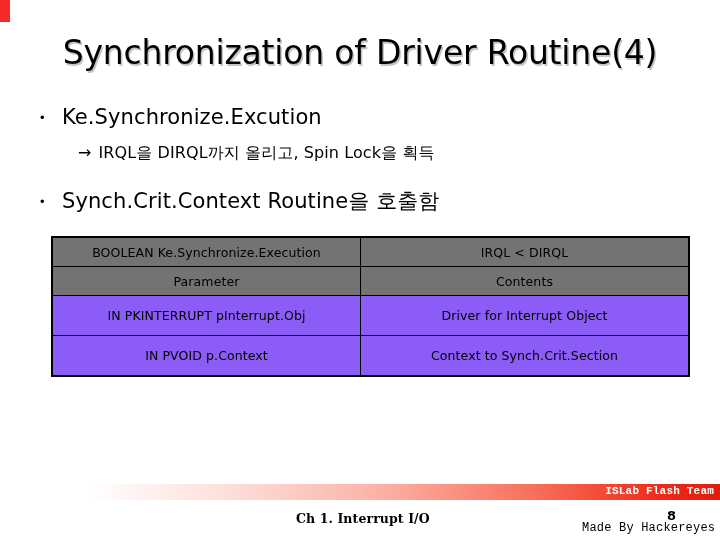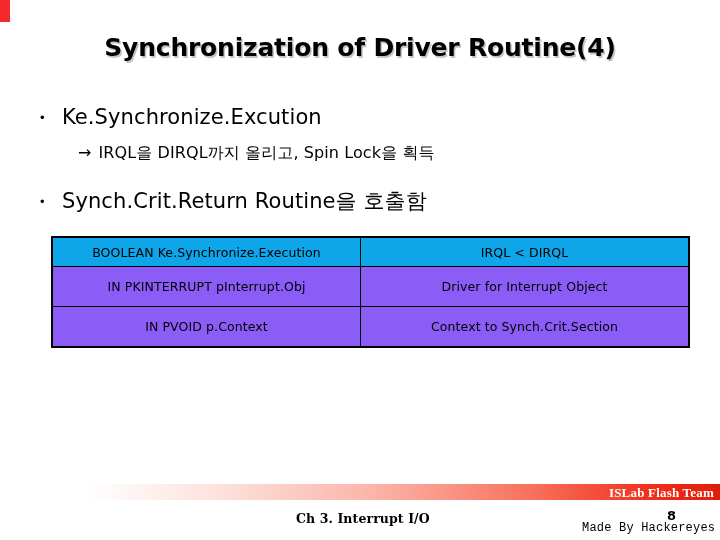--- a/index.html
+++ b/index.html
@@ -27,22 +27,22 @@
   }
 
   
   #slide-title {
     position: absolute;
     left: 0;
     top: 33px;
     width: 720px;
     text-align: center;
     font-family: "DejaVu Sans", sans-serif;
-    font-size: 25px;
-    font-weight: bold;
+    font-size: 33px;
+    font-weight: normal;
     letter-spacing: -0.2px;
     color: #000000;
     text-shadow: 1.5px 1.5px 0 rgba(150,150,150,0.55);
     white-space: nowrap;
   }
 
   
   .bullet-block {
     position: absolute;
     left: 34px;
@@ -103,21 +103,21 @@
     font-family: "DejaVu Sans", sans-serif;
     font-size: 12.5px;
     letter-spacing: 0.1px;
     color: #000000;
     padding: 0 4px;
   }
   #spec-table td.col-left  { width: 299px; }
   #spec-table td.col-right { width: 319px; }
 
   tr.head-row td {
-    background: #0ea5e9;
+    background: #737373;
     height: 28px;
   }
   tr.data-row td {
     background: #8b5cf6;
     height: 39px;
   }
 
   
   #footer-bar {
     position: absolute;
@@ -131,22 +131,22 @@
                 #fde2dd 30%,
                 #fbb4a8 52%,
                 #f8705c 74%,
                 #ef2a17 92%,
                 #e01d0b 100%);
   }
   #footer-team {
     position: absolute;
     right: 6px;
     top: 485px;
-    font-family: Liberation Serif, serif;
-    font-size: 13px;
+    font-family: Liberation Mono, monospace;
+    font-size: 11px;
     font-weight: bold;
     color: #ffffff;
     letter-spacing: 0.2px;
     white-space: nowrap;
   }
   #footer-chapter {
     position: absolute;
     left: 296px;
     top: 511px;
     font-family: "DejaVu Serif", serif;
@@ -190,38 +190,42 @@
     <span class="bullet-text">Ke.Synchronize.Excution</span>
   </div>
   <div class="sub-row">
     <span class="sub-arrow">→</span><span>IRQL을 DIRQL까지 올리고, Spin Lock을 획득</span>
   </div>
 </div>
 
 <div class="bullet-block" id="bullet-2">
   <div class="bullet-row">
     <span class="bullet-marker">•</span>
-    <span class="bullet-text">Synch.Crit.Return Routine을 호출함</span>
+    <span class="bullet-text">Synch.Crit.Context Routine을 호출함</span>
   </div>
 </div>
 
 <table id="spec-table">
   <tbody>
     <tr class="head-row">
       <td class="col-left">BOOLEAN Ke.Synchronize.Execution</td>
       <td class="col-right">IRQL &lt; DIRQL</td>
     </tr>
+    <tr class="head-row">
+      <td class="col-left">Parameter</td>
+      <td class="col-right">Contents</td>
+    </tr>
     <tr class="data-row">
       <td class="col-left">IN PKINTERRUPT pInterrupt.Obj</td>
       <td class="col-right">Driver for Interrupt Object</td>
     </tr>
     <tr class="data-row">
       <td class="col-left">IN PVOID p.Context</td>
       <td class="col-right">Context to Synch.Crit.Section</td>
     </tr>
   </tbody>
 </table>
 
 <div id="footer-bar"></div>
 <div id="footer-team">ISLab Flash Team</div>
-<div id="footer-chapter">Ch 3. Interrupt I/O</div>
+<div id="footer-chapter">Ch 1. Interrupt I/O</div>
 <div id="footer-made-by">Made By Hackereyes</div>
 <div id="footer-page-number">8</div>
 
 </body></html>

